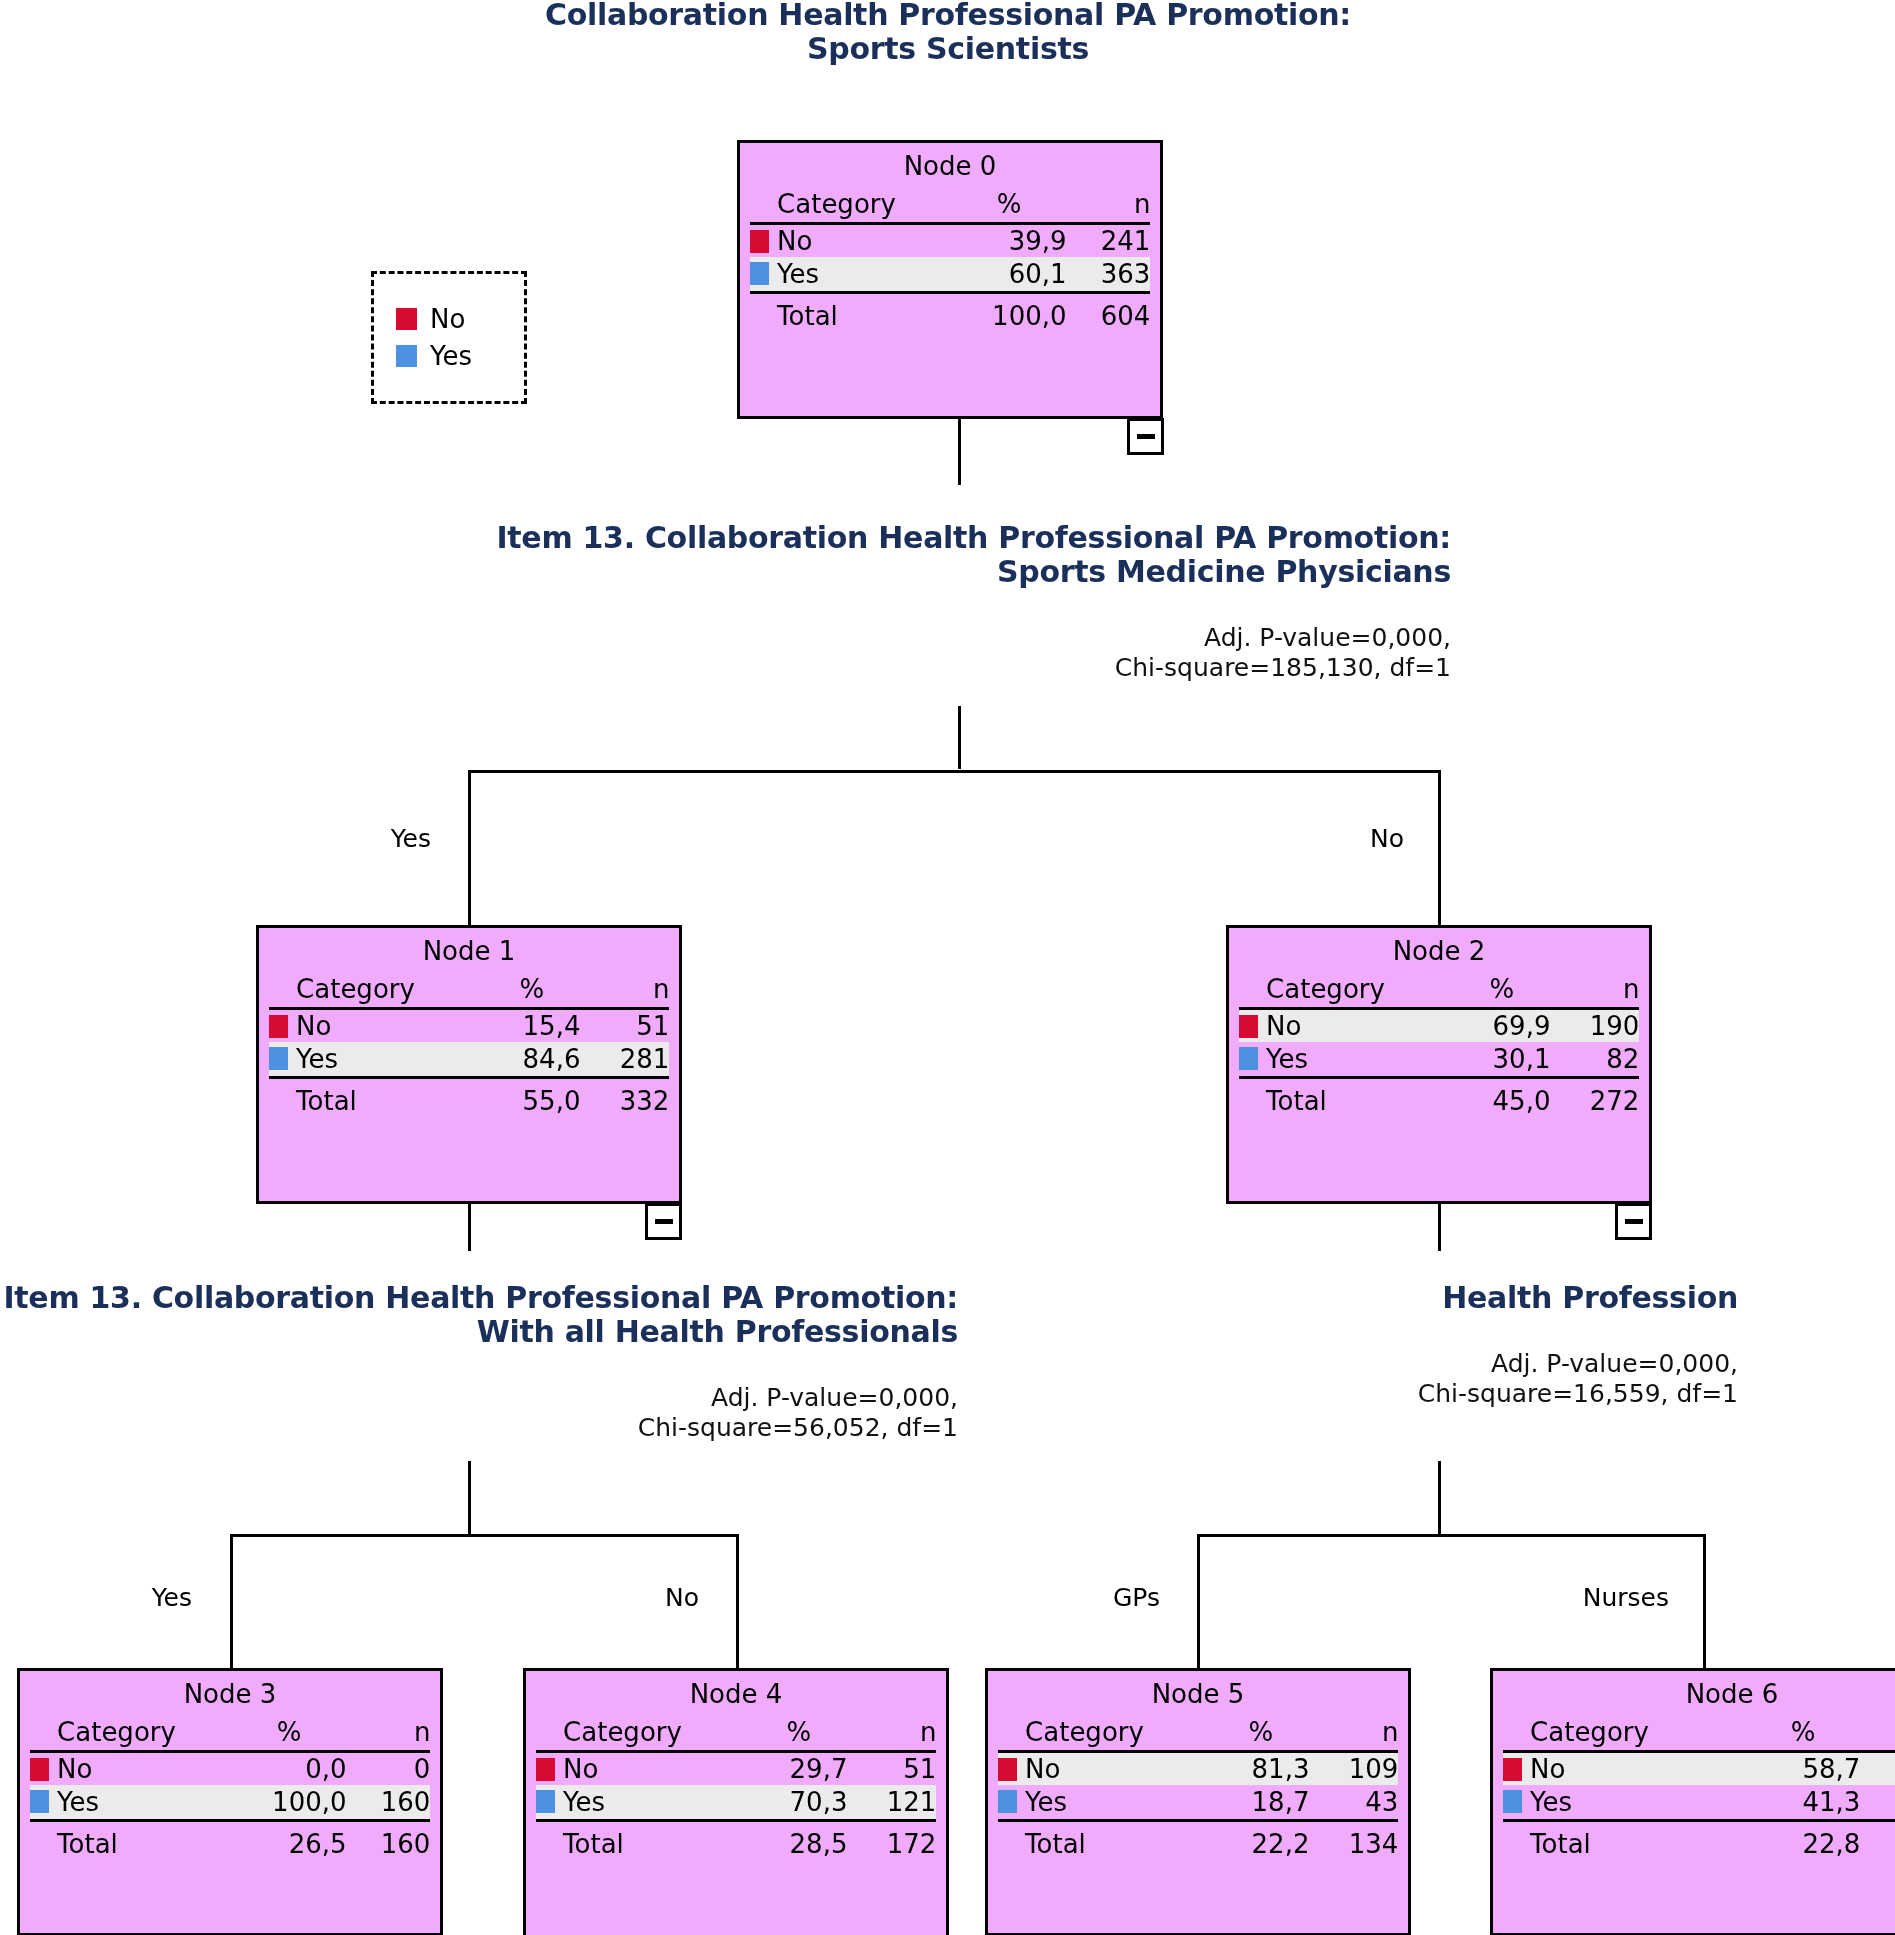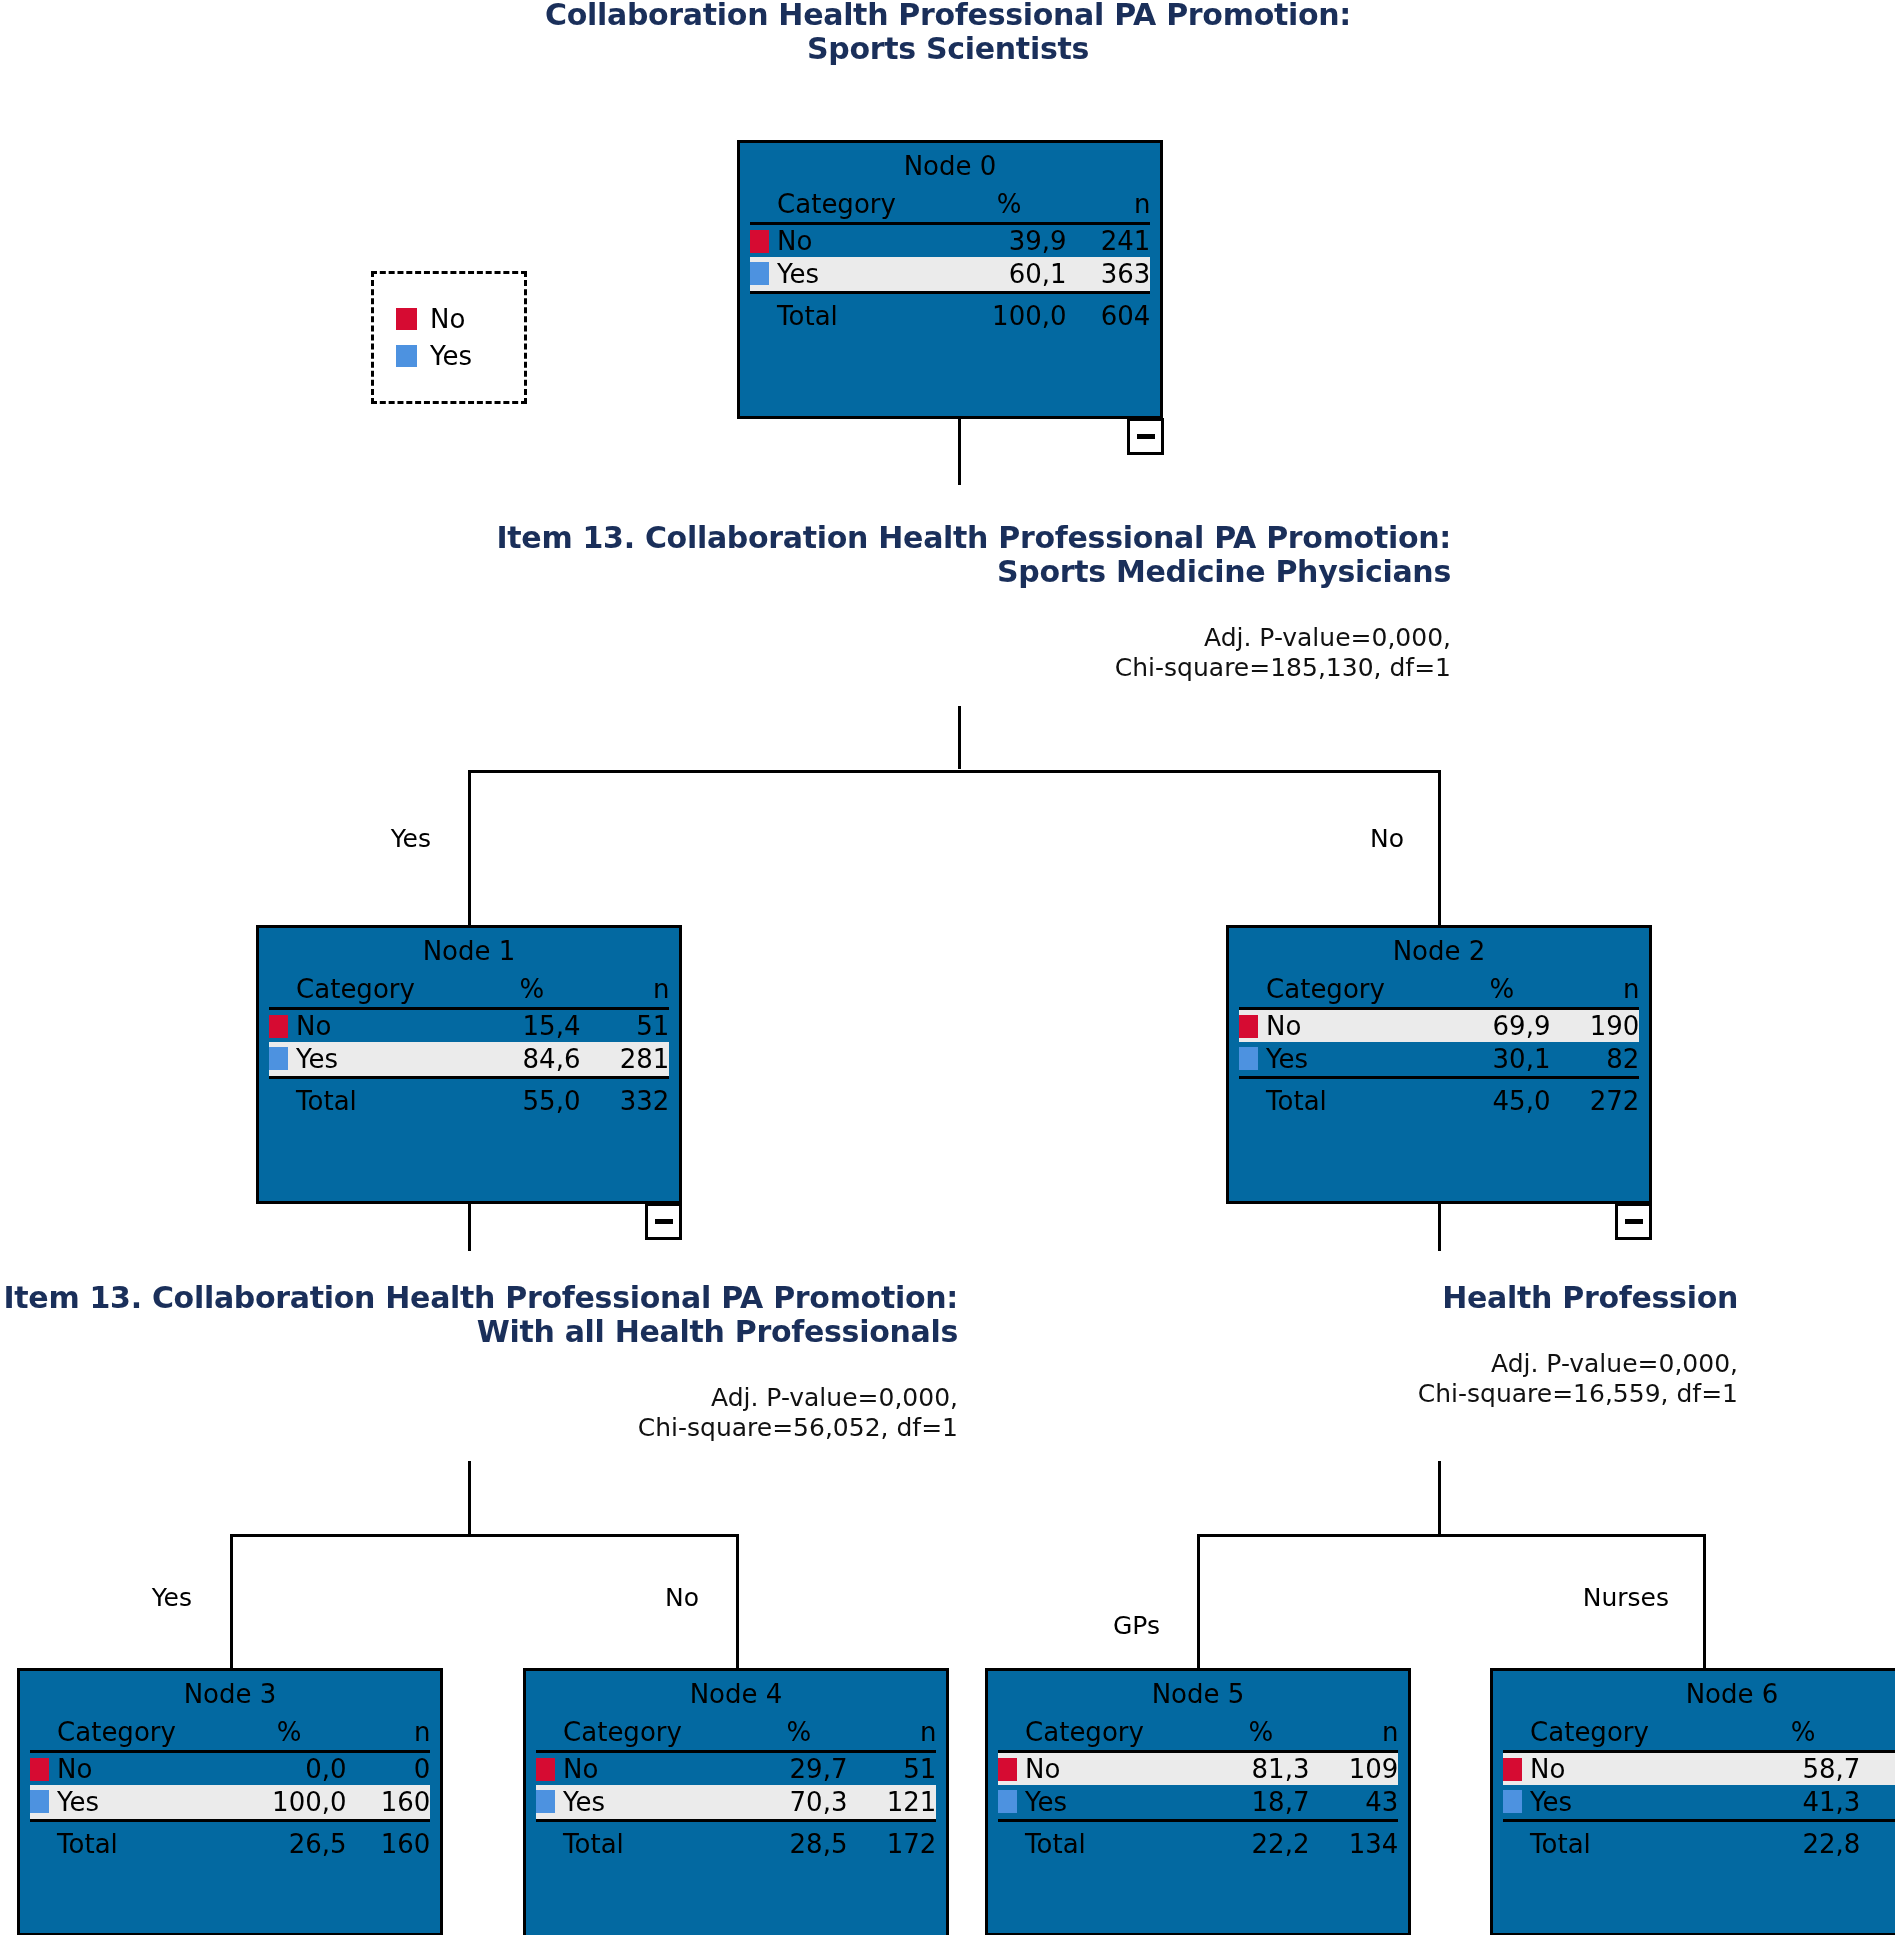--- a/index.html
+++ b/index.html
@@ -72,21 +72,21 @@
   .legend-text {
     font-size: 26px;
     line-height: 1;
   }
 
   
   .node {
     position: absolute;
     box-sizing: border-box;
     border: 3px solid #000000;
-    background: #0369a1;
+    background: #f0abfc;
     padding: 8.4px 9.6px 6px 9.6px;
   }
   .node-title {
     text-align: center;
     font-size: 26px;
     line-height: 1.18;
     margin-bottom: 6px;
   }
   .node-table {
     width: 100%;
@@ -326,21 +326,21 @@
 <div class="hline" style="left:230px; top:1534px; width:509px;"></div>
 <div class="vline" style="left:230px; top:1534px; height:134px;"></div>
 <div class="vline" style="left:736px; top:1534px; height:134px;"></div>
 <div class="branch-label" style="left:192px; top:1585px; transform:translateX(-100%);">Yes</div>
 <div class="branch-label" style="left:699px; top:1585px; transform:translateX(-100%);">No</div>
 
 <div class="vline" style="left:1438px; top:1461px; height:73px;"></div>
 <div class="hline" style="left:1197px; top:1534px; width:508px;"></div>
 <div class="vline" style="left:1197px; top:1534px; height:134px;"></div>
 <div class="vline" style="left:1703px; top:1534px; height:134px;"></div>
-<div class="branch-label" style="left:1160px; top:1585px; transform:translateX(-100%);margin-top:28px;">GPs</div>
+<div class="branch-label" style="left:1160px; top:1585px; transform:translateX(-100%);">GPs</div>
 <div class="branch-label" style="left:1669px; top:1585px; transform:translateX(-100%);text-align:right;">Nurses</div>
 
 <div class="node" style="left:17px; top:1668px; width:426px; height:268px;">
   <div class="node-title">Node 3</div>
   <table class="node-table">
     <tbody>
       <tr class="hdr">
         <td class="col-swatch"></td>
         <td class="col-cat">Category</td>
         <td class="col-pct">%</td>

